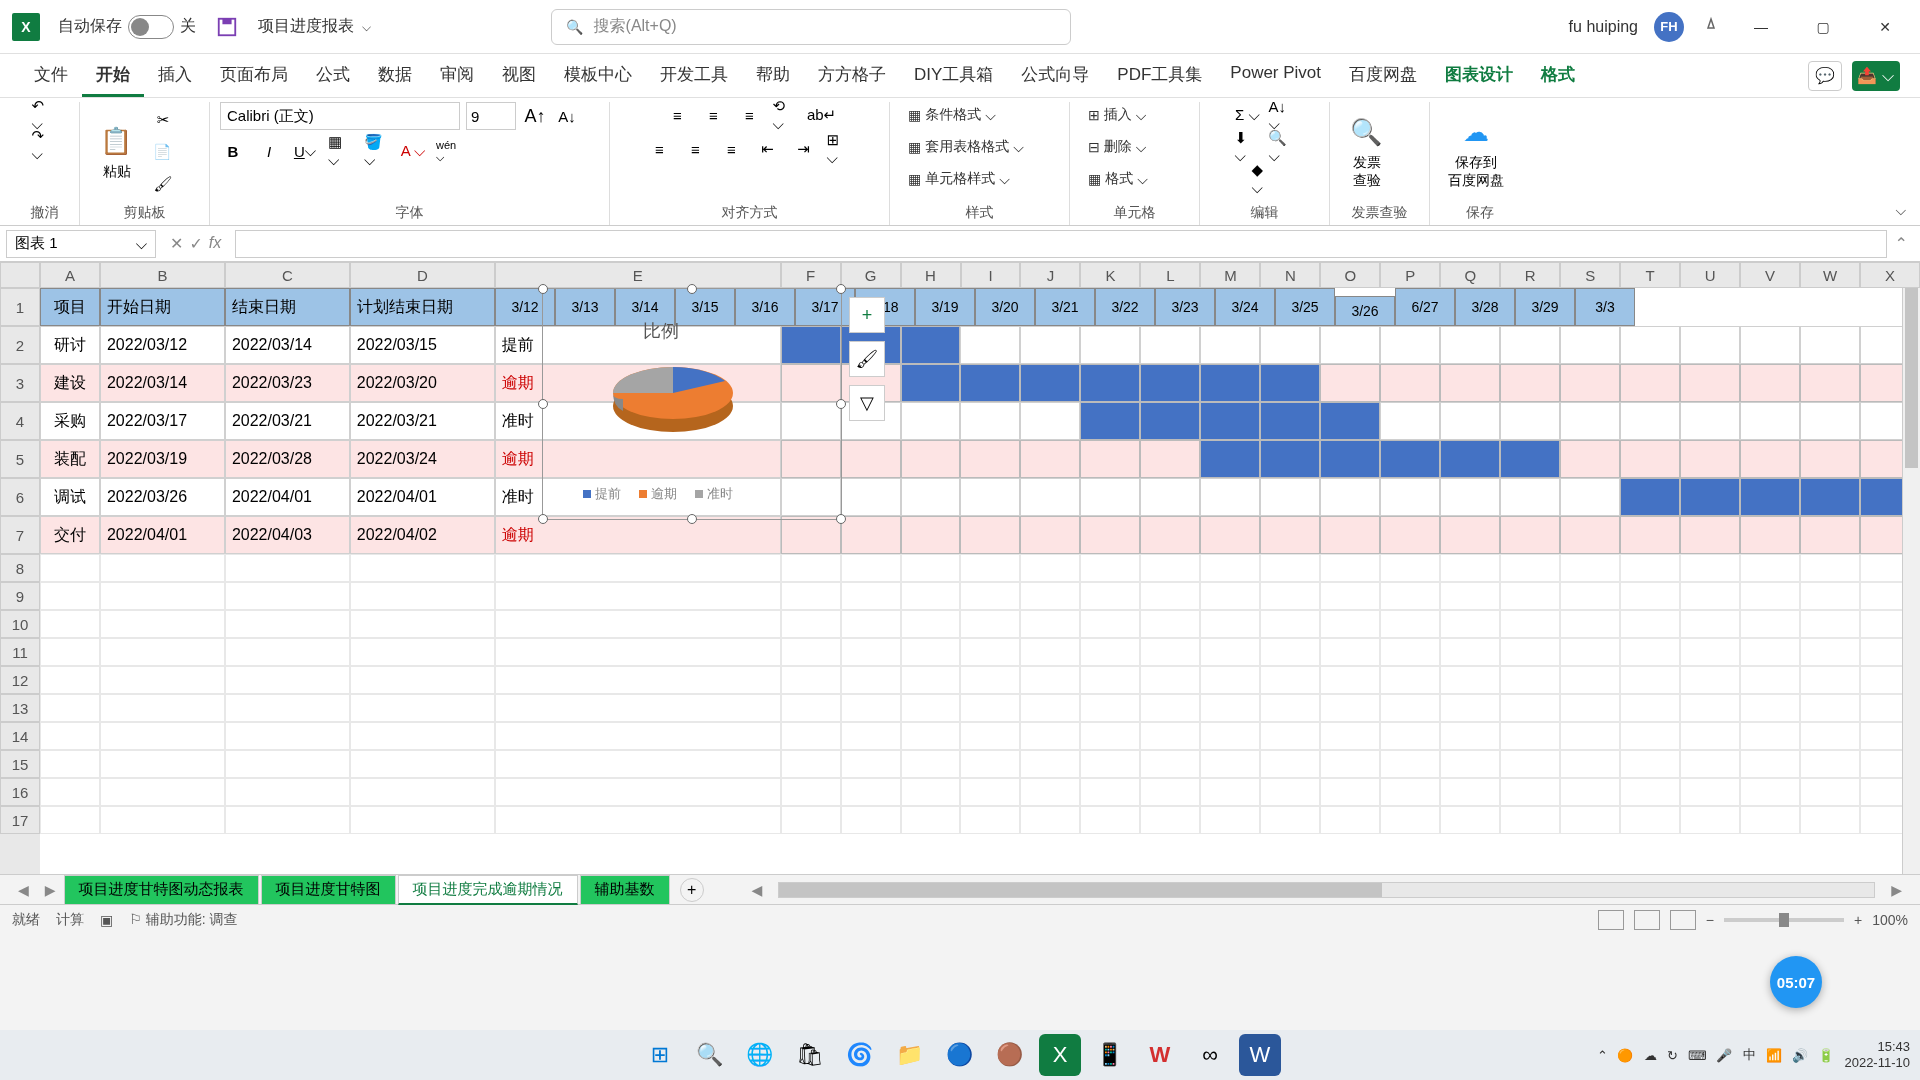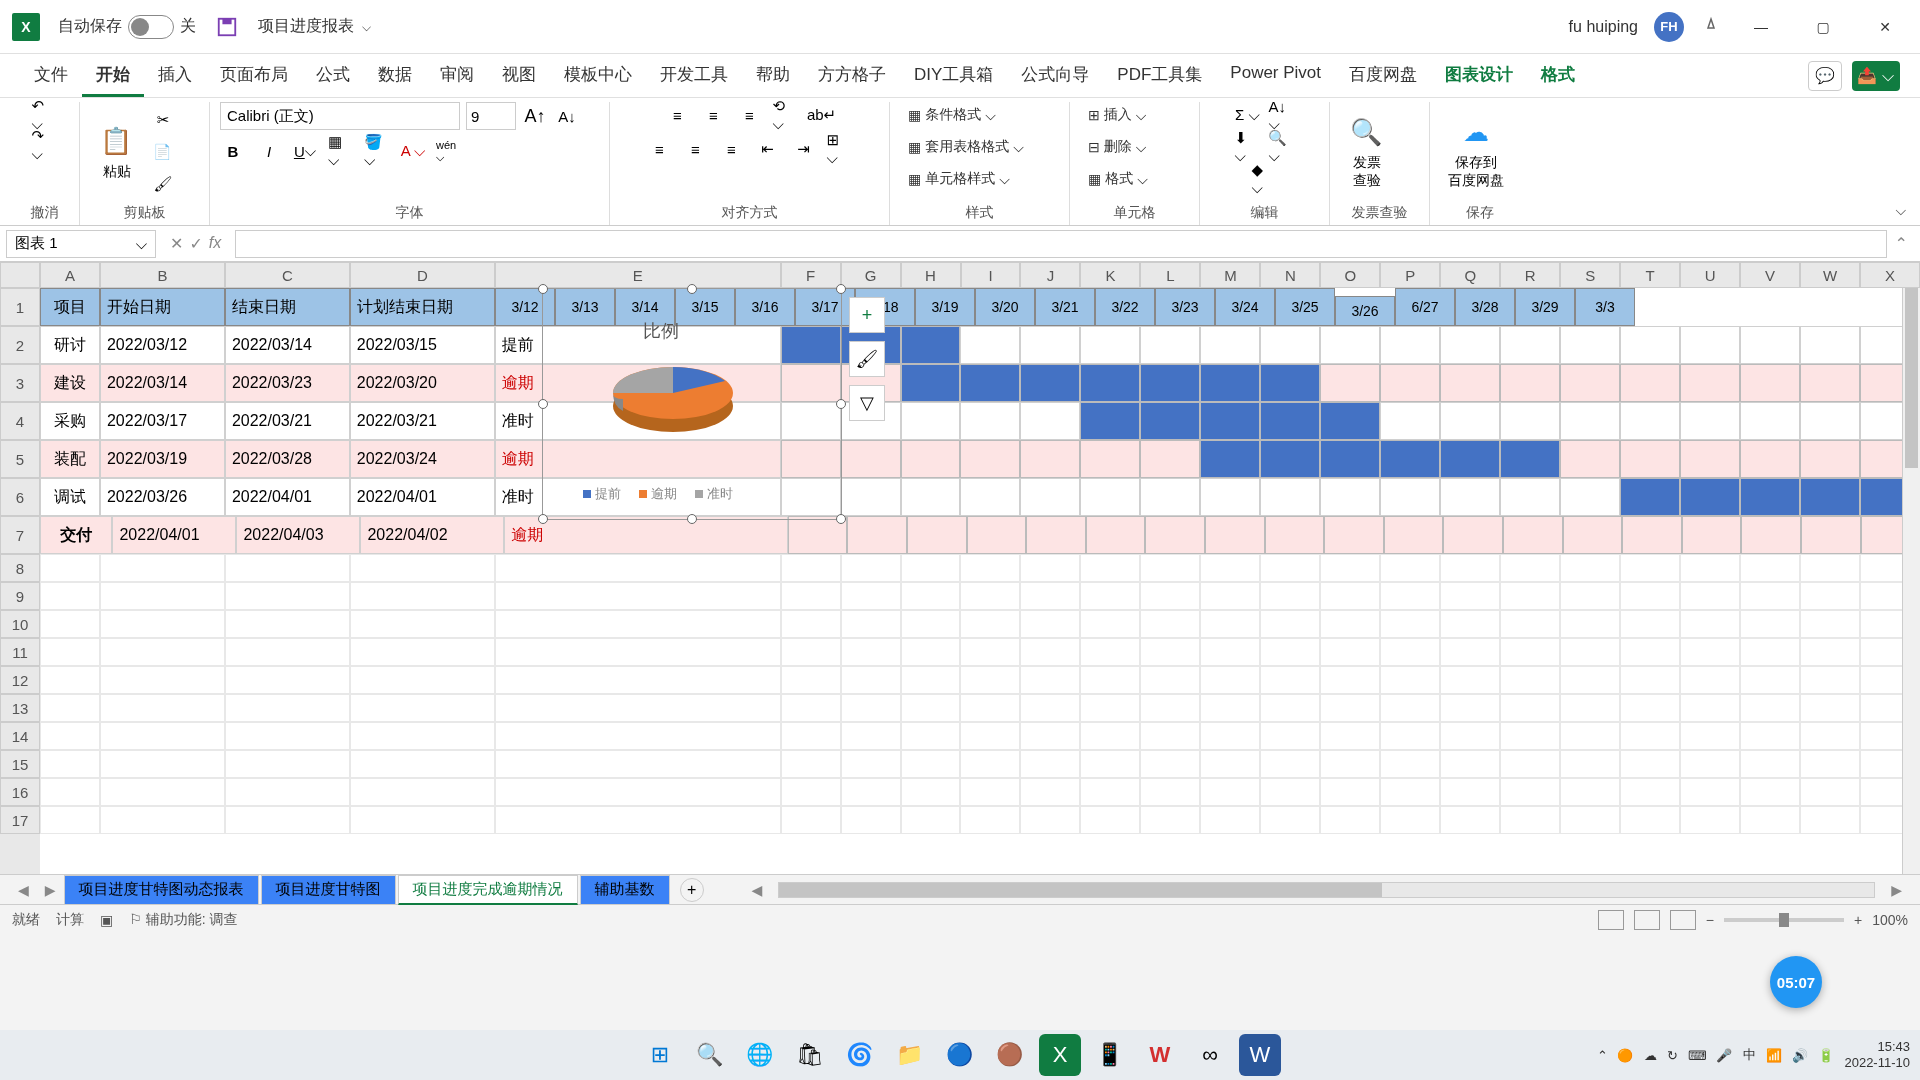--- a/index.html
+++ b/index.html
@@ -73,21 +73,21 @@
 .pie { position: absolute; left: 60px; top: 62px; width: 140px; height: 90px; }
 .legend { position: absolute; bottom: 16px; left: 40px; display: flex; gap: 18px; font-size: 13px; color: #888; }
 .legend-item { display: flex; align-items: center; gap: 4px; }
 .legend-sq { width: 8px; height: 8px; }
 .chart-tools { position: absolute; right: -44px; top: 8px; display: flex; flex-direction: column; gap: 8px; }
 .chart-tool { width: 36px; height: 36px; border: 1px solid #ccc; background: #fff; display: flex; align-items: center; justify-content: center; font-size: 18px; }
 
 
 .sheet-tabs { height: 30px; background: #f3f3f3; display: flex; align-items: center; border-top: 1px solid #ccc; padding: 0 10px; }
 .nav-arrow { padding: 0 8px; color: #888; font-size: 14px; }
-.sheet-tab { padding: 4px 14px; border: 1px solid #ccc; background: #3b82f6; font-size: 15px; margin-right: 2px; }
+.sheet-tab { padding: 4px 14px; border: 1px solid #ccc; background: #22c55e; font-size: 15px; margin-right: 2px; }
 .sheet-tab.active { background: #fff; border-bottom: 2px solid #107c41; color: #107c41; }
 .add-sheet { width: 24px; height: 24px; border: 1px solid #ccc; border-radius: 50%; display: flex; align-items: center; justify-content: center; margin-left: 8px; }
 .hscroll-area { flex:1; display:flex; align-items:center; margin-left:40px; }
 .hscroll-track { flex:1; height:16px; background:#e8e8e8; border:1px solid #ccc; position:relative; margin:0 8px; }
 .hscroll-thumb { position:absolute; left:0; top:0; height:100%; width:55%; background:#c4c4c4; }
 
 
 .statusbar { height: 30px; background: #f3f3f3; display: flex; align-items: center; padding: 0 12px; border-top: 1px solid #ccc; font-size: 14px; color: #555; gap: 16px; }
 .statusbar-right { margin-left: auto; display: flex; align-items: center; gap: 10px; }
 .view-btn { width: 26px; height: 20px; border: 1px solid #999; }
@@ -119,20 +119,23 @@
     <span>自动保存</span>
     <div class="toggle"></div>
     <span>关</span>
   </div>
   <svg class="save-icon" viewBox="0 0 24 24">
       <rect x="3" y="3" width="18" height="18" fill="none" stroke="#7b3fb3" stroke-width="2"></rect>
       <rect x="7" y="3" width="10" height="6" fill="#7b3fb3"></rect>
     </svg>
   <div class="doc-title">
       <span>项目进度报表</span>
+    </div>
+  <div class="search-box">
+      <span>搜索(Alt+Q)</span>
     </div>
   <div class="titlebar-right">
     <span class="username">fu huiping</span>
     <div class="avatar">FH</div>
     <svg width="22" height="22">
         <path d="M11 3 L14 12 L8 12 Z" fill="none" stroke="#666" stroke-width="1.5"></path>
       </svg>
     <div class="win-btn">—</div>
     <div class="win-btn">▢</div>
     <div class="win-btn">✕</div>
@@ -502,21 +505,21 @@
           <div class="cell" style="width: 60px;"></div>
           <div class="cell" style="width: 60px;"></div>
           <div class="cell" style="width: 60px;"></div>
           <div class="cell gantt-blue" style="width: 60px;"></div>
           <div class="cell gantt-blue" style="width: 60px;"></div>
           <div class="cell gantt-blue" style="width: 60px;"></div>
           <div class="cell gantt-blue" style="width: 60px;"></div>
           <div class="cell gantt-blue" style="width: 60px;"></div>
         </div>
         <div class="row">
-          <div class="cell pink" style="width: 73px; justify-content: center; font-weight: bold;">交付</div>
+          <div class="cell pink" style="width: 60px; justify-content: center;">交付</div>
           <div class="cell pink" style="width: 125px;">2022/04/01</div>
           <div class="cell pink" style="width: 125px;">2022/04/03</div>
           <div class="cell pink" style="width: 145px;">2022/04/02</div>
           <div class="cell pink red-text" style="width: 286px;">逾期</div>
           <div class="cell gantt-pink" style="width: 60px; background: rgb(253, 228, 228);"></div>
           <div class="cell gantt-pink" style="width: 60px; background: rgb(253, 228, 228);"></div>
           <div class="cell gantt-pink" style="width: 60px; background: rgb(253, 228, 228);"></div>
           <div class="cell gantt-pink" style="width: 60px; background: rgb(253, 228, 228);"></div>
           <div class="cell gantt-pink" style="width: 60px; background: rgb(253, 228, 228);"></div>
           <div class="cell gantt-pink" style="width: 60px; background: rgb(253, 228, 228);"></div>

